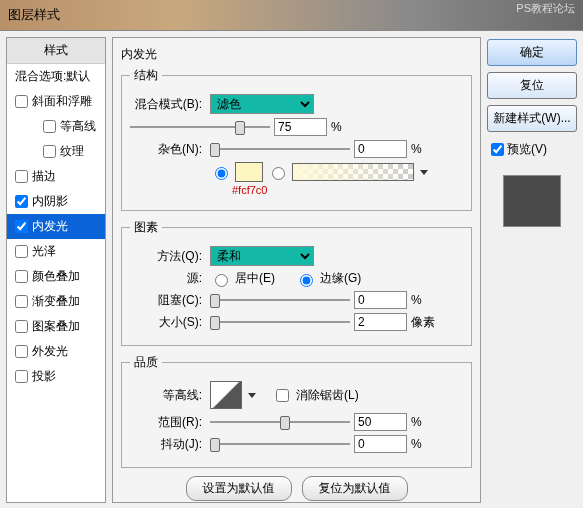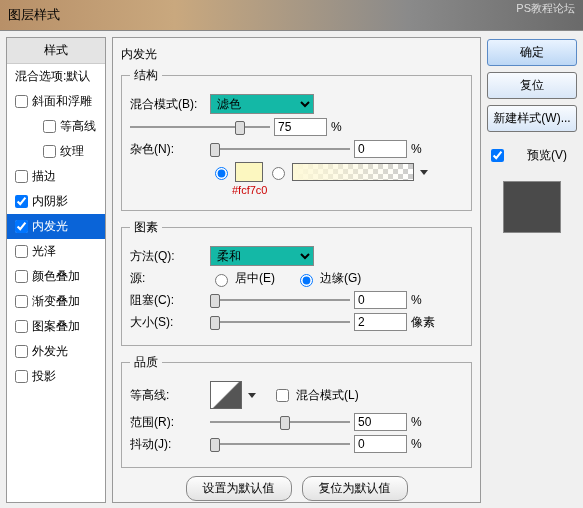--- a/index.html
+++ b/index.html
@@ -12,40 +12,40 @@
 .style-list{padding:0}
 .style-item{padding:4px 4px 4px 8px;display:flex;align-items:center;gap:4px;cursor:pointer}
 .style-item.sub{padding-left:36px}
 .style-item.selected{background:#0a64d8;color:#fff}
 .style-item input[type=checkbox]{margin:0}
 .main{flex:1;border:1px solid #999;background:#f4f4f4;padding:8px;box-sizing:border-box;overflow:hidden}
 .main-title{margin-bottom:4px}
 fieldset{border:1px solid #aaa;margin:0 0 8px 0;padding:6px 8px 10px 8px}
 legend{padding:0 4px}
 .row{display:flex;align-items:center;margin:4px 0;gap:4px}
-.lbl{width:72px;text-align:left;padding-right:4px}
+.lbl{width:72px;text-align:right;padding-right:4px}
 select{border:1px solid #888;background:#14b8a6;padding:1px 2px;font-size:12px;width:104px}
 .slider{flex:1;height:14px;position:relative;max-width:140px}
 .track{position:absolute;top:6px;left:0;right:0;height:2px;background:#999}
 .thumb{position:absolute;top:1px;width:8px;height:12px;background:#ddd;border:1px solid #666;border-radius:2px}
 input[type=text].num{width:45px;border:1px solid #888;padding:1px 3px;font-size:12px;text-align:left}
 .unit{width:30px}
 .swatch{width:26px;height:18px;border:1px solid #666;display:inline-block}
 .radio-set{display:flex;gap:4px;align-items:center}
 .gradprev{width:120px;height:16px;border:1px solid #666;background:repeating-conic-gradient(#ccc 0 25%,#fff 0 50%) 0 0/10px 10px;position:relative}
 .gradprev::after{content:"";position:absolute;inset:0;background:linear-gradient(to right,#fef9d8,rgba(254,249,216,0))}
 .colornote{color:#c00;font-size:11px;margin-left:102px;margin-top:-2px;margin-bottom:4px}
 .contour{width:30px;height:26px;border:1px solid #666;background:linear-gradient(135deg,#fff 0%,#fff 48%,#555 52%,#555 100%);display:inline-block}
 .caret{display:inline-block;width:0;height:0;border-left:4px solid transparent;border-right:4px solid transparent;border-top:5px solid #333;margin-left:2px;vertical-align:middle}
 .btns{display:flex;gap:10px;justify-content:center;margin-top:8px}
 button.ps{border:1px solid #888;background:linear-gradient(#fdfdfd,#e3e3e3);padding:3px 16px;font-size:12px;border-radius:10px;cursor:pointer}
 .rpanel{width:90px;display:flex;flex-direction:column;gap:6px;padding-top:2px}
 button.rb{border:1px solid #777;background:linear-gradient(#f8fbff,#d8e6f7);padding:4px 0;font-size:12px;border-radius:3px;cursor:pointer}
 button.rb.primary{background:linear-gradient(#e9f3ff,#bcd7f5);border-color:#5a8ac6}
-.prevchk{display:flex;align-items:center;gap:20px;margin-top:8px}
+.prevchk{display:flex;align-items:center;gap:0;margin-top:2px}
 .preview-swatch{width:56px;height:50px;background:#4a4a4a;border:1px solid #888;margin-top:10px;align-self:center}
 </style>
 </head>
 <body>
 
 <div class="window">
 
   <div class="titlebar">
     <span>图层样式</span>
     <div class="wm">
@@ -186,21 +186,21 @@
       </fieldset>
 
       <fieldset>
         <legend>品质</legend>
         <div class="row">
           <span class="lbl">等高线:</span>
           <span class="contour"></span>
           <span class="caret"></span>
           <span style="width:8px"></span>
           <input type="checkbox" style="">
-          <span>混合模式(L)</span>
+          <span>消除锯齿(L)</span>
         </div>
         <div class="row">
           <span class="lbl">范围(R):</span>
           <div class="slider">
               <div class="track"></div>
               <div class="thumb" style="left:50%"></div>
             </div>
           <input class="num" type="text" value="50" style="">
           <span class="unit">%</span>
         </div>

